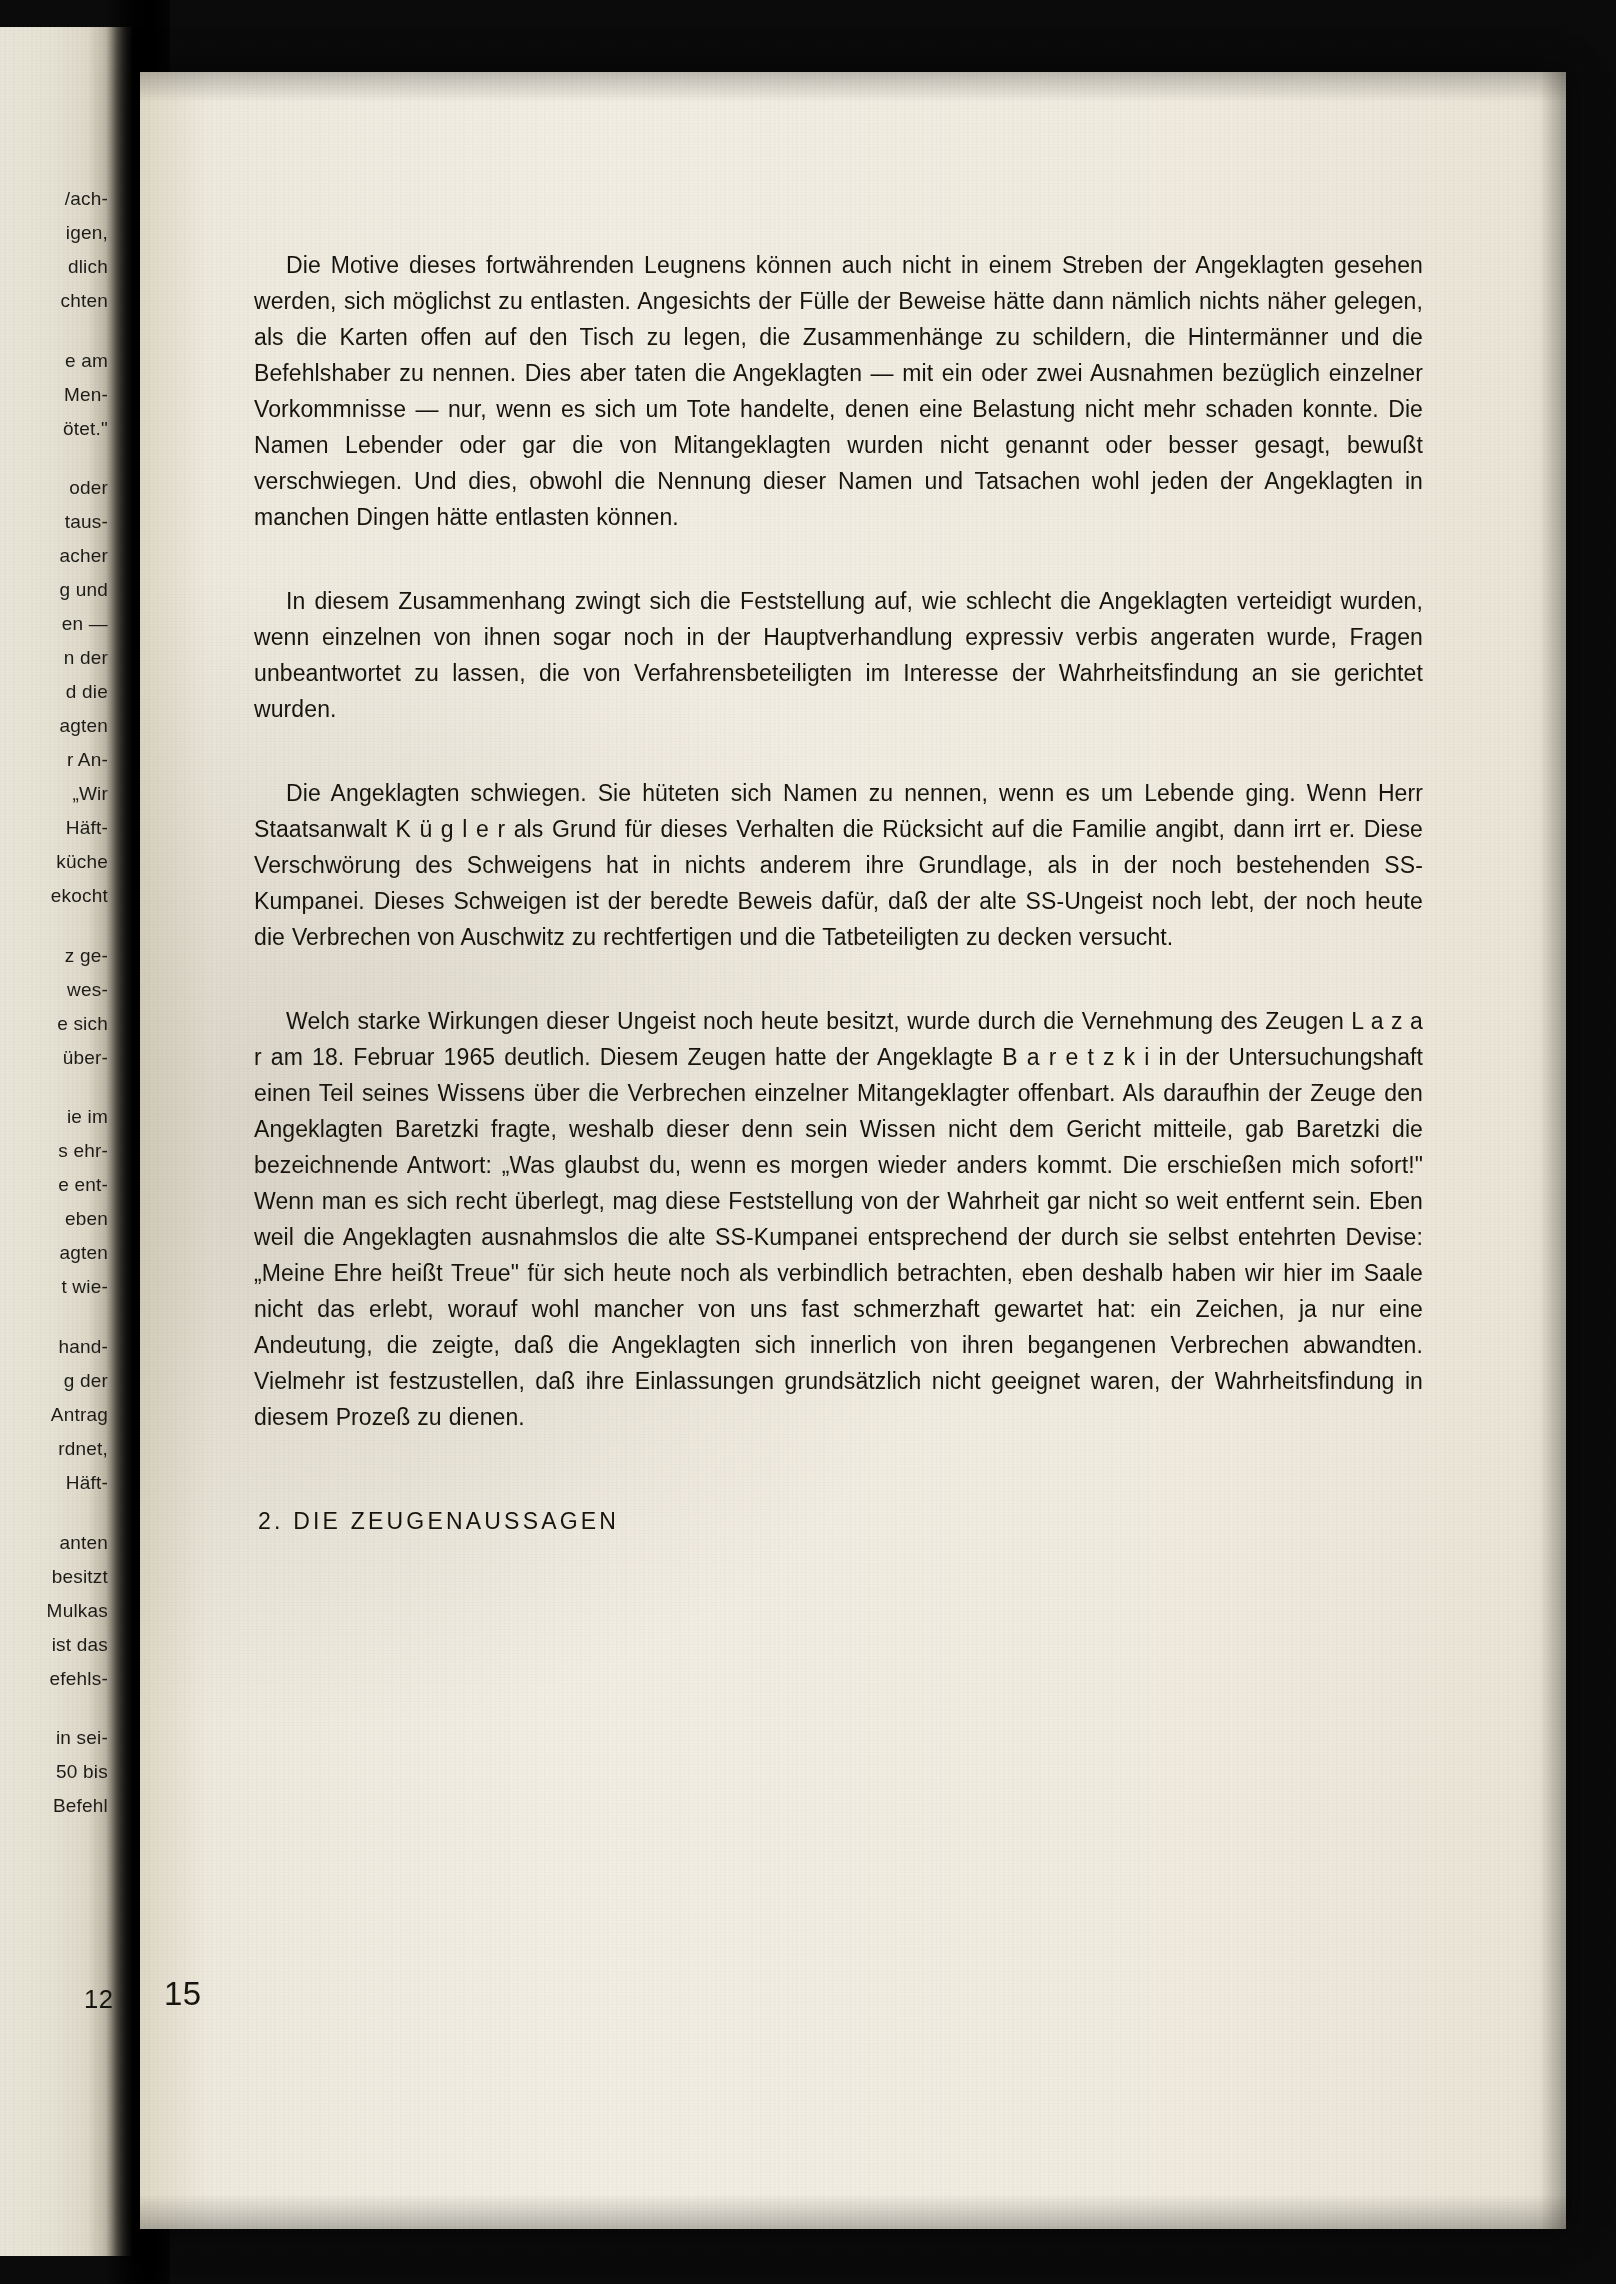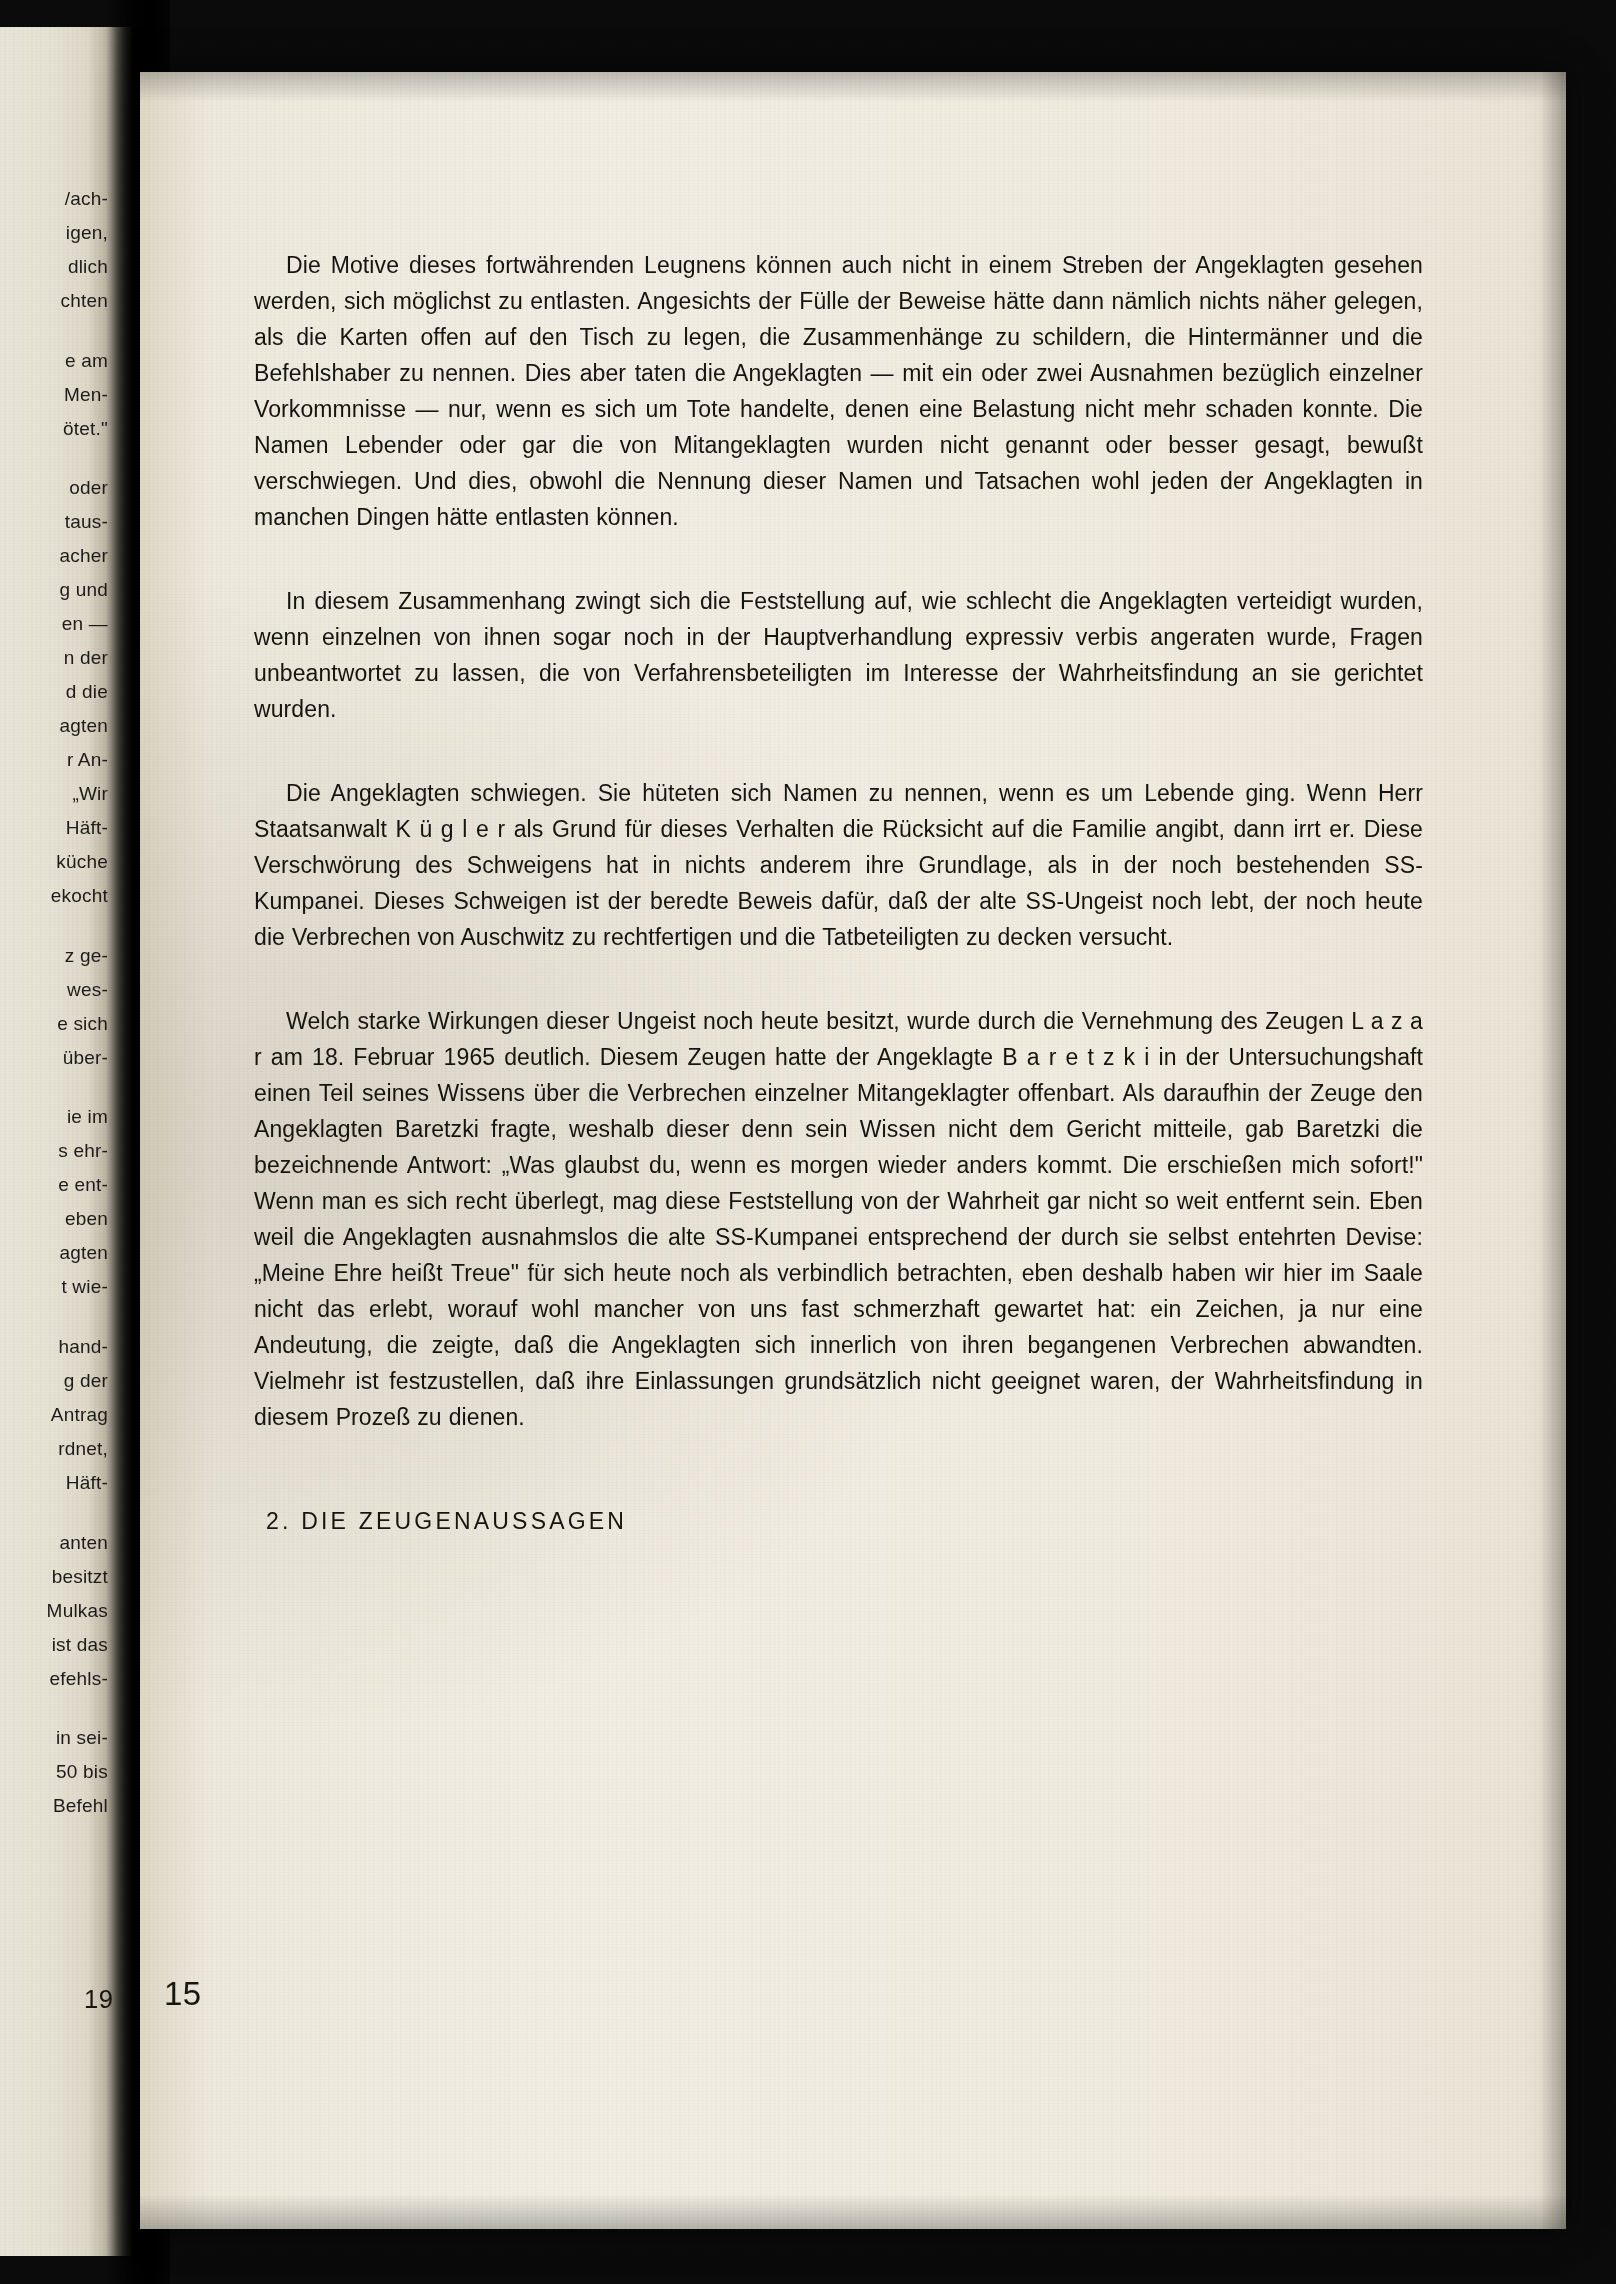--- a/index.html
+++ b/index.html
@@ -133,21 +133,21 @@
   }
   #main-column p.indent {
     text-indent: 32px;
     margin-top: 48px;
   }
   #main-column p.last-line-left {
     text-align-last: left;
   }
 
   .section-heading {
-    margin: 12px;
+    margin: 4px;
     font-size: 23px;
     line-height: 35px;
     letter-spacing: 3.2px;
     color: #16150f;
     font-weight: 400;
   }
   #heading-block {
     margin-top: 69px;
     margin-bottom: 48px;
   }
@@ -238,21 +238,21 @@
         <div>in sei-</div>
         <div>50 bis</div>
         <div>Befehl</div>
       </div>
     </div>
     <div id="left-page-edge"></div>
   </div>
 
   <div id="gutter"></div>
 
-  <div class="folio" id="folio-left">19</div>
+  <div class="folio" id="folio-left">12</div>
 
   <div id="right-page">
     <div id="right-page-top-shadow"></div>
     <div id="right-page-bottom-shadow"></div>
     <div id="right-page-outer-shadow"></div>
   </div>
 
   <div id="main-column">
     <p class="indent">Die Motive dieses fortwährenden Leugnens können auch nicht in einem Streben der Angeklagten gesehen werden, sich möglichst zu entlasten. Angesichts der Fülle der Beweise hätte dann nämlich nichts näher gelegen, als die Karten offen auf den Tisch zu legen, die Zusammenhänge zu schildern, die Hintermänner und die Befehlshaber zu nennen. Dies aber taten die Angeklagten — mit ein oder zwei Ausnahmen bezüglich einzelner Vorkommnisse — nur, wenn es sich um Tote handelte, denen eine Belastung nicht mehr schaden konnte. Die Namen Lebender oder gar die von Mitangeklagten wurden nicht genannt oder besser gesagt, bewußt verschwiegen. Und dies, obwohl die Nennung dieser Namen und Tatsachen wohl jeden der Angeklagten in manchen Dingen hätte entlasten können.</p>
     <p class="indent">In diesem Zusammenhang zwingt sich die Feststellung auf, wie schlecht die Angeklagten verteidigt wurden, wenn einzelnen von ihnen sogar noch in der Hauptverhandlung expressiv verbis angeraten wurde, Fragen unbeantwortet zu lassen, die von Verfahrensbeteiligten im Interesse der Wahrheitsfindung an sie gerichtet wurden.</p>

